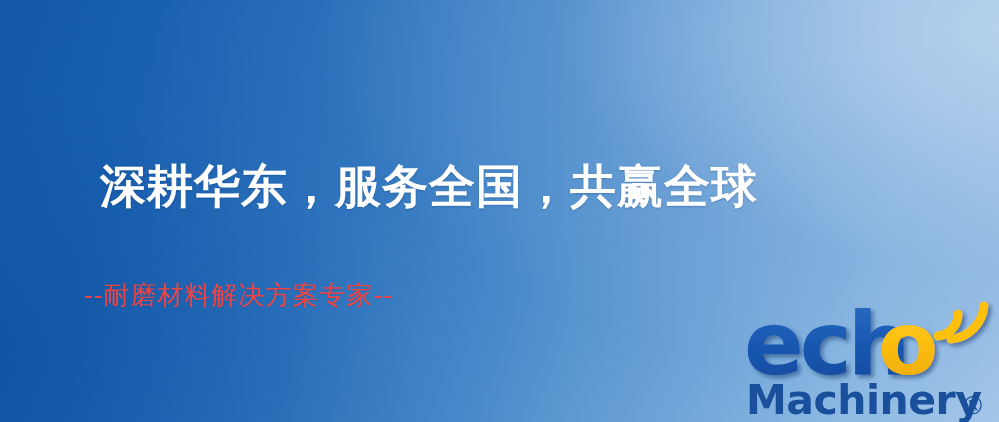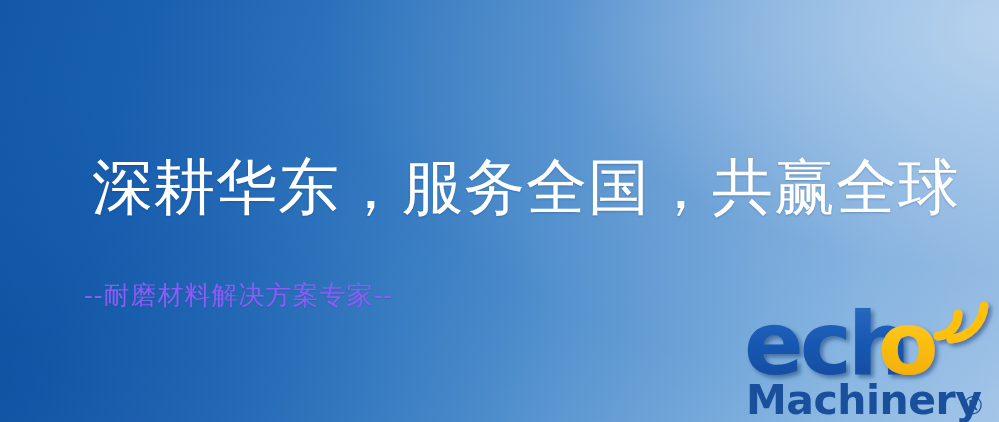--- a/index.html
+++ b/index.html
@@ -52,34 +52,34 @@
   
   .text-block {
     position: absolute;
     left: 84px;
     top: 146px;
     width: 860px;
   }
 
   .headline {
     font-family: "DejaVu Serif", "Liberation Serif", serif;
-    font-size: 61px;
+    font-size: 46px;
     line-height: 1.08;
     color: #ffffff;
     letter-spacing: 1px;
     white-space: nowrap;
     text-shadow: 0 1px 2px rgba(10,50,100,0.28);
-    margin: 8px;
-    font-weight: 400;
+    margin: 16px;
+    font-weight: 700;
   }
 
   .subtitle {
     font-family: "DejaVu Serif", "Liberation Serif", serif;
     font-size: 26px;
-    color: #8b5cf6;
+    color: #ef4444;
     letter-spacing: 1px;
     white-space: nowrap;
     margin: 0;
     padding-top: 50px;
     font-weight: 400;
     text-shadow: 0 1px 1px rgba(40,60,100,0.18);
   }
 
   
   .logo {

